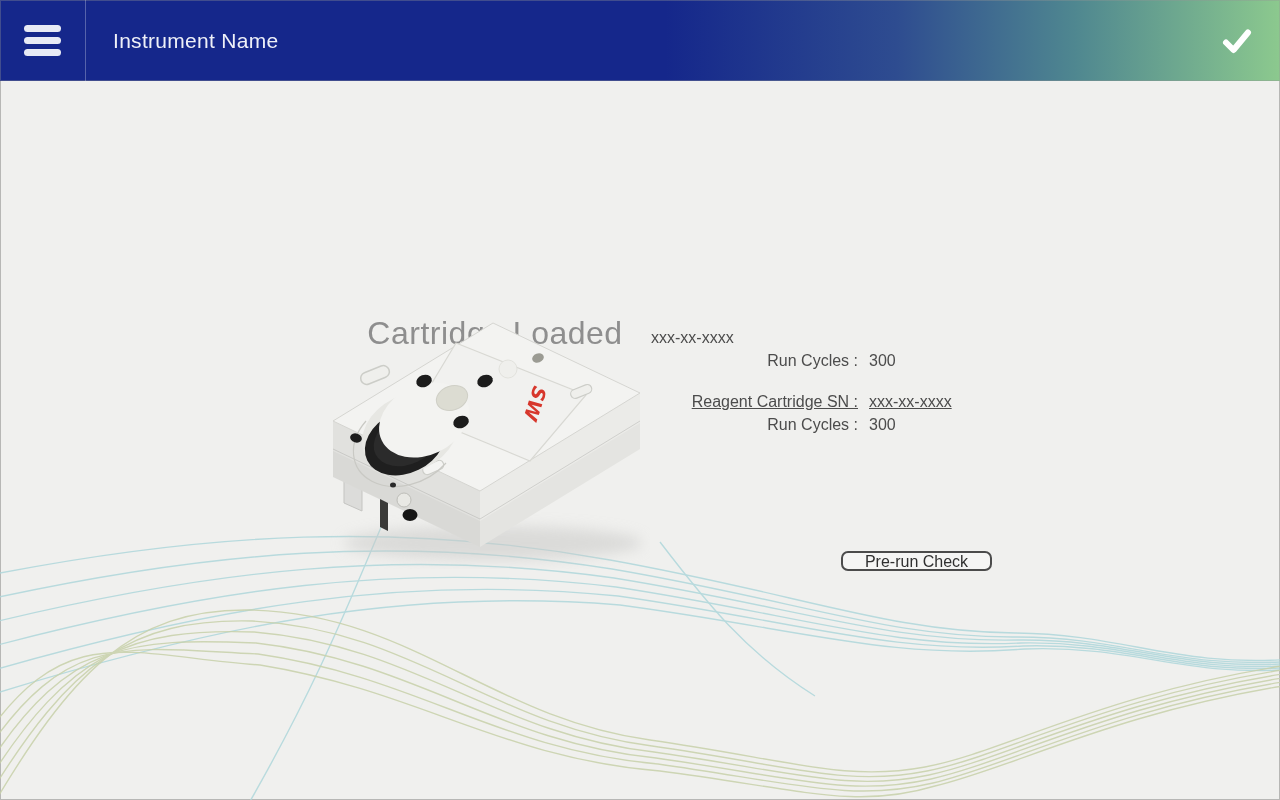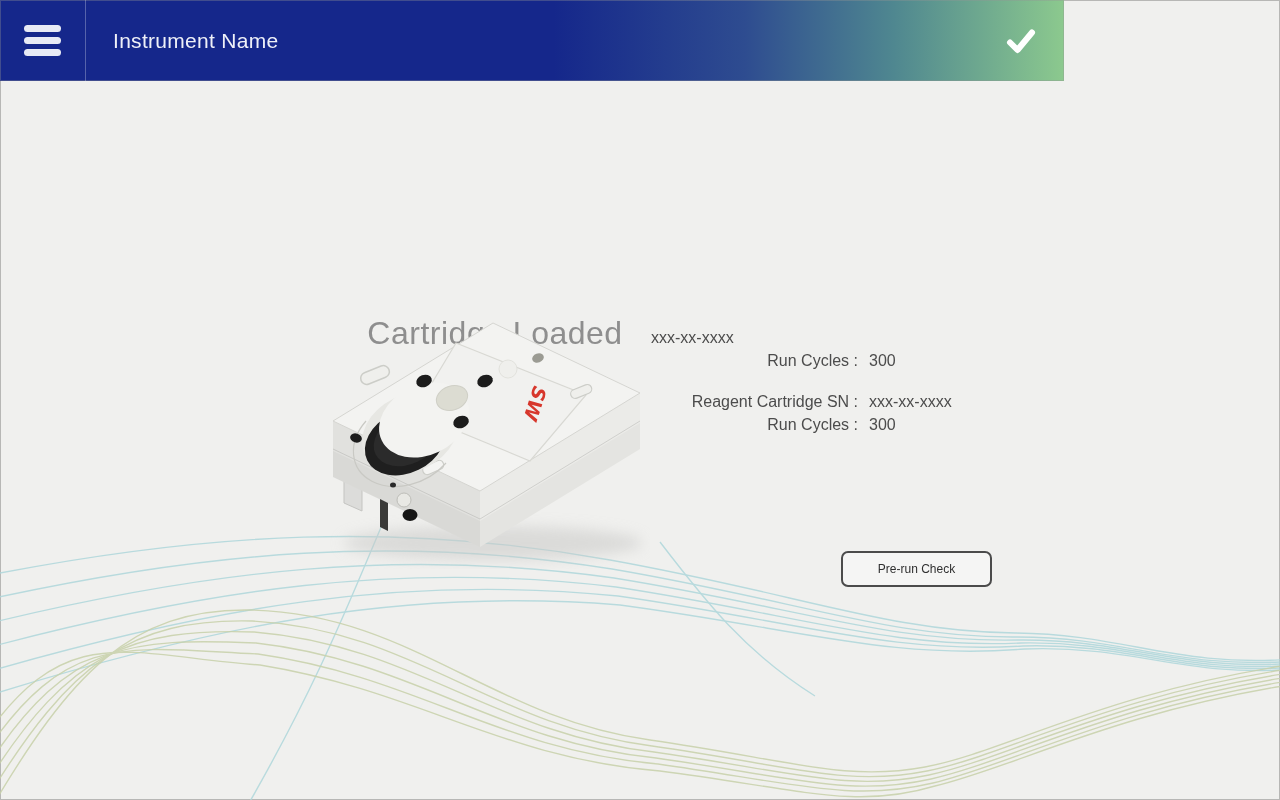--- a/index.html
+++ b/index.html
@@ -6,21 +6,21 @@
   html, body { width: 1280px; height: 800px; overflow: hidden; }
   body {
     font-family: "Liberation Sans", sans-serif;
     background: #f0f0ee;
     position: relative;
     box-shadow: inset 0 0 0 1px #b7b7b5;
   }
 
   
   .app-bar {
-    position: absolute; top: 0; left: 0; width: 1064px; height: 81px;
+    position: absolute; top: 0; left: 0; width: 1280px; height: 81px;
     background: linear-gradient(90deg, #15278b 0%, #15278b 52%, #2e4c90 70%, #4f8790 84%, #8cc98e 100%);
     display: flex; align-items: center;
     box-shadow: inset 0 0 0 1px rgba(150,150,150,0.35);
   }
   .menu-button {
     width: 86px; height: 81px;
     display: flex; flex-direction: column; justify-content: center; align-items: center;
     gap: 5px;
     border-right: 1px solid rgba(255,255,255,0.28);
     cursor: pointer;
@@ -46,29 +46,29 @@
     position: absolute; left: 300px; top: 234px; width: 390px;
     text-align: center;
     font-size: 32px; font-weight: 300; color: #8e8e8e;
     letter-spacing: 0.5px;
   }
 
   .info-panel { position: absolute; left: 640px; top: 245px; }
   .info-row { display: flex; line-height: 23px; font-size: 16px; color: #4c4c4c; }
   .info-row .lbl { width: 218px; text-align: right; }
   .info-row .val { margin-left: 11px; text-align: right; }
-  .group-gap { margin-top: 18px; }
+  .group-gap { margin-top: 18px; text-decoration: underline; }
 
   .prerun-button {
     position: absolute; left: 841px; top: 470px;
-    width: 151px; height: 36px;
+    width: 151px; height: 20px;
     background: rgba(255,255,255,0.35);
     border: 2px solid #4b4b4b; border-radius: 7px;
     font-family: "Liberation Sans", sans-serif;
-    font-size: 12px; color: #303030;
+    font-size: 16px; color: #303030;
     cursor: pointer;
   }
 
   .cartridge-illustration {
     position: absolute; left: 318px; top: 222px;
     width: 332px; height: 266px;
   }
 
   .waves {
     position: absolute; left: 0; bottom: 0;

